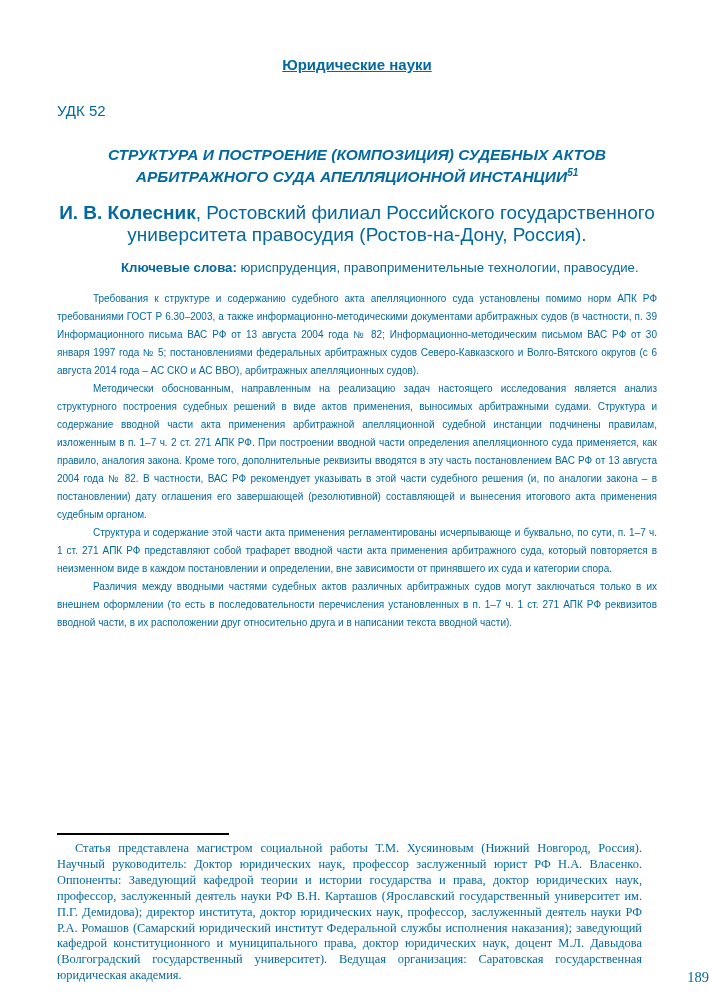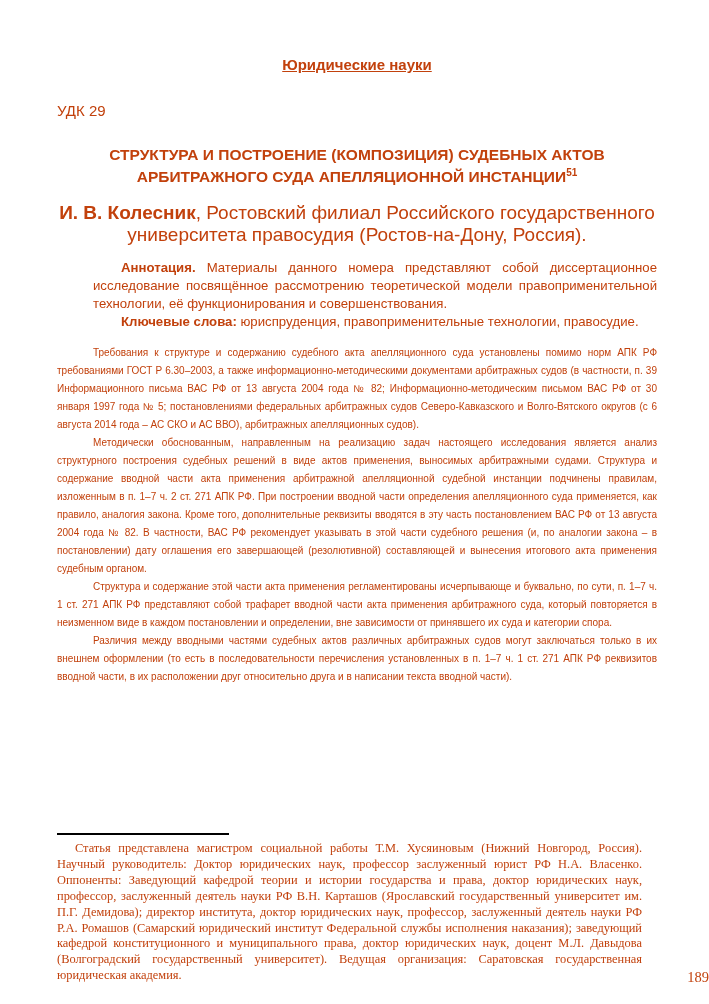--- a/index.html
+++ b/index.html
@@ -5,21 +5,21 @@
   html, body {
     margin: 0;
     padding: 0;
     background: #ffffff;
   }
   .page {
     position: relative;
     width: 709px;
     height: 1004px;
     background: #ffffff;
-    color: #c2410c;
+    color: #0369a1;
     font-family: "Liberation Sans", sans-serif;
     box-sizing: border-box;
     padding: 0 52px 0 57px;
     overflow: hidden;
   }
   .section-header {
     margin-top: 55px;
     text-align: center;
     font-size: 15px;
     font-weight: bold;
@@ -30,20 +30,21 @@
     margin-top: 26px;
     font-size: 15px;
     line-height: 20px;
   }
   .title {
     margin: 23px auto 0 auto;
     text-align: center;
     font-size: 15.5px;
     font-weight: bold;
     line-height: 22px;
+    font-style: italic;
   }
   .title sup {
     font-size: 10px;
     vertical-align: super;
     line-height: 0;
   }
   .author {
     margin-top: 14px;
     text-align: center;
     font-size: 19px;
@@ -103,28 +104,27 @@
     font-size: 14.5px;
   }
 </style>
 </head>
 <body>
 
 <div class="page">
 
   <div class="section-header">Юридические науки</div>
 
-  <div class="udc">УДК 29</div>
+  <div class="udc">УДК 52</div>
 
   <h1 class="title"><span>СТРУКТУРА И ПОСТРОЕНИЕ (КОМПОЗИЦИЯ) СУДЕБНЫХ АКТОВ АРБИТРАЖНОГО СУДА АПЕЛЛЯЦИОННОЙ ИНСТАНЦИИ</span><sup>51</sup></h1>
 
   <div class="author"><span class="author-name">И. В. Колесник</span><span>, Ростовский филиал Российского государственного университета правосудия (Ростов-на-Дону, Россия).</span></div>
 
   <div class="abstract">
-    <p><b>Аннотация.</b> <span>Материалы данного номера представляют собой диссертационное исследование посвящённое рассмотрению теоретической модели правоприменительной технологии, её функционирования и совершенствования.</span></p>
     <p><b>Ключевые слова:</b> <span>юриспруденция, правоприменительные технологии, правосудие.</span></p>
   </div>
 
   <div class="body-text">
     <p>Требования к структуре и содержанию судебного акта апелляционного суда установлены помимо норм АПК РФ требованиями ГОСТ Р 6.30–2003, а также информационно-методическими документами арбитражных судов (в частности, п. 39 Информационного письма ВАС РФ от 13 августа 2004 года № 82; Информационно-методическим письмом ВАС РФ от 30 января 1997 года № 5; постановлениями федеральных арбитражных судов Северо-Кавказского и Волго-Вятского округов (с 6 августа 2014 года – АС СКО и АС ВВО), арбитражных апелляционных судов).</p>
     <p>Методически обоснованным, направленным на реализацию задач настоящего исследования является анализ структурного построения судебных решений в виде актов применения, выносимых арбитражными судами. Структура и содержание вводной части акта применения арбитражной апелляционной судебной инстанции подчинены правилам, изложенным в п. 1–7 ч. 2 ст. 271 АПК РФ. При построении вводной части определения апелляционного суда применяется, как правило, аналогия закона. Кроме того, дополнительные реквизиты вводятся в эту часть постановлением ВАС РФ от 13 августа 2004 года № 82. В частности, ВАС РФ рекомендует указывать в этой части судебного решения (и, по аналогии закона – в постановлении) дату оглашения его завершающей (резолютивной) составляющей и вынесения итогового акта применения судебным органом.</p>
     <p>Структура и содержание этой части акта применения регламентированы исчерпывающе и буквально, по сути, п. 1–7 ч. 1 ст. 271 АПК РФ представляют собой трафарет вводной части акта применения арбитражного суда, который повторяется в неизменном виде в каждом постановлении и определении, вне зависимости от принявшего их суда и категории спора.</p>
     <p>Различия между вводными частями судебных актов различных арбитражных судов могут заключаться только в их внешнем оформлении (то есть в последовательности перечисления установленных в п. 1–7 ч. 1 ст. 271 АПК РФ реквизитов вводной части, в их расположении друг относительно друга и в написании текста вводной части).</p>
   </div>
 

